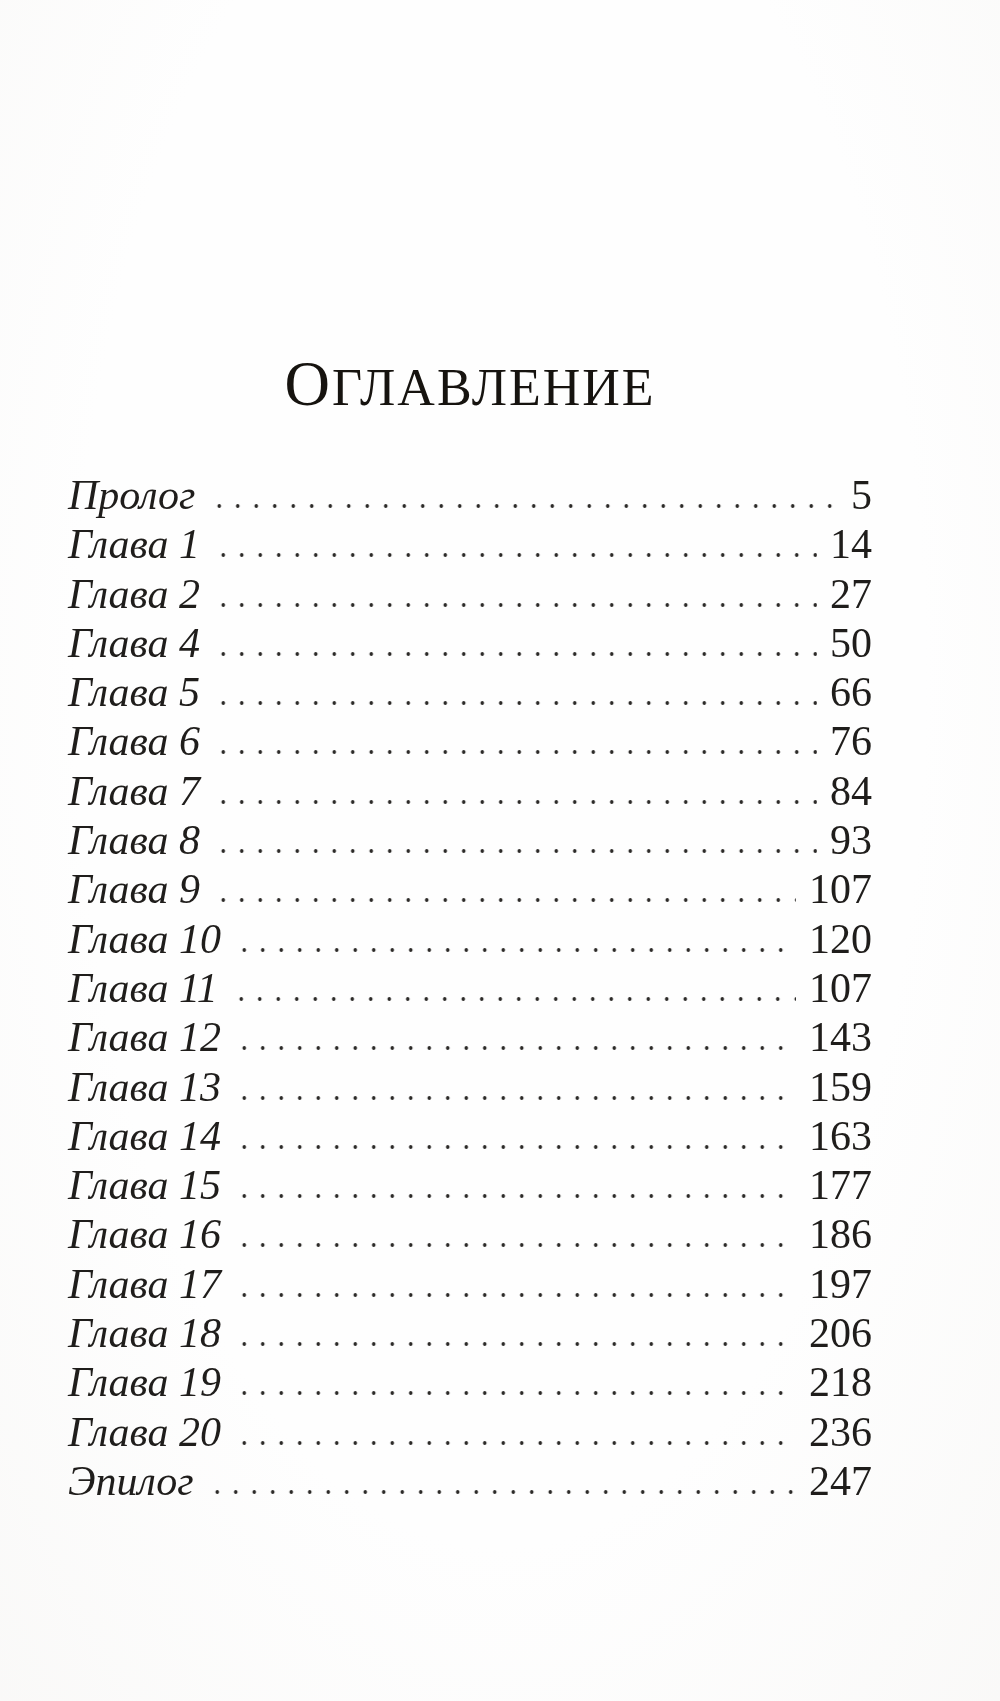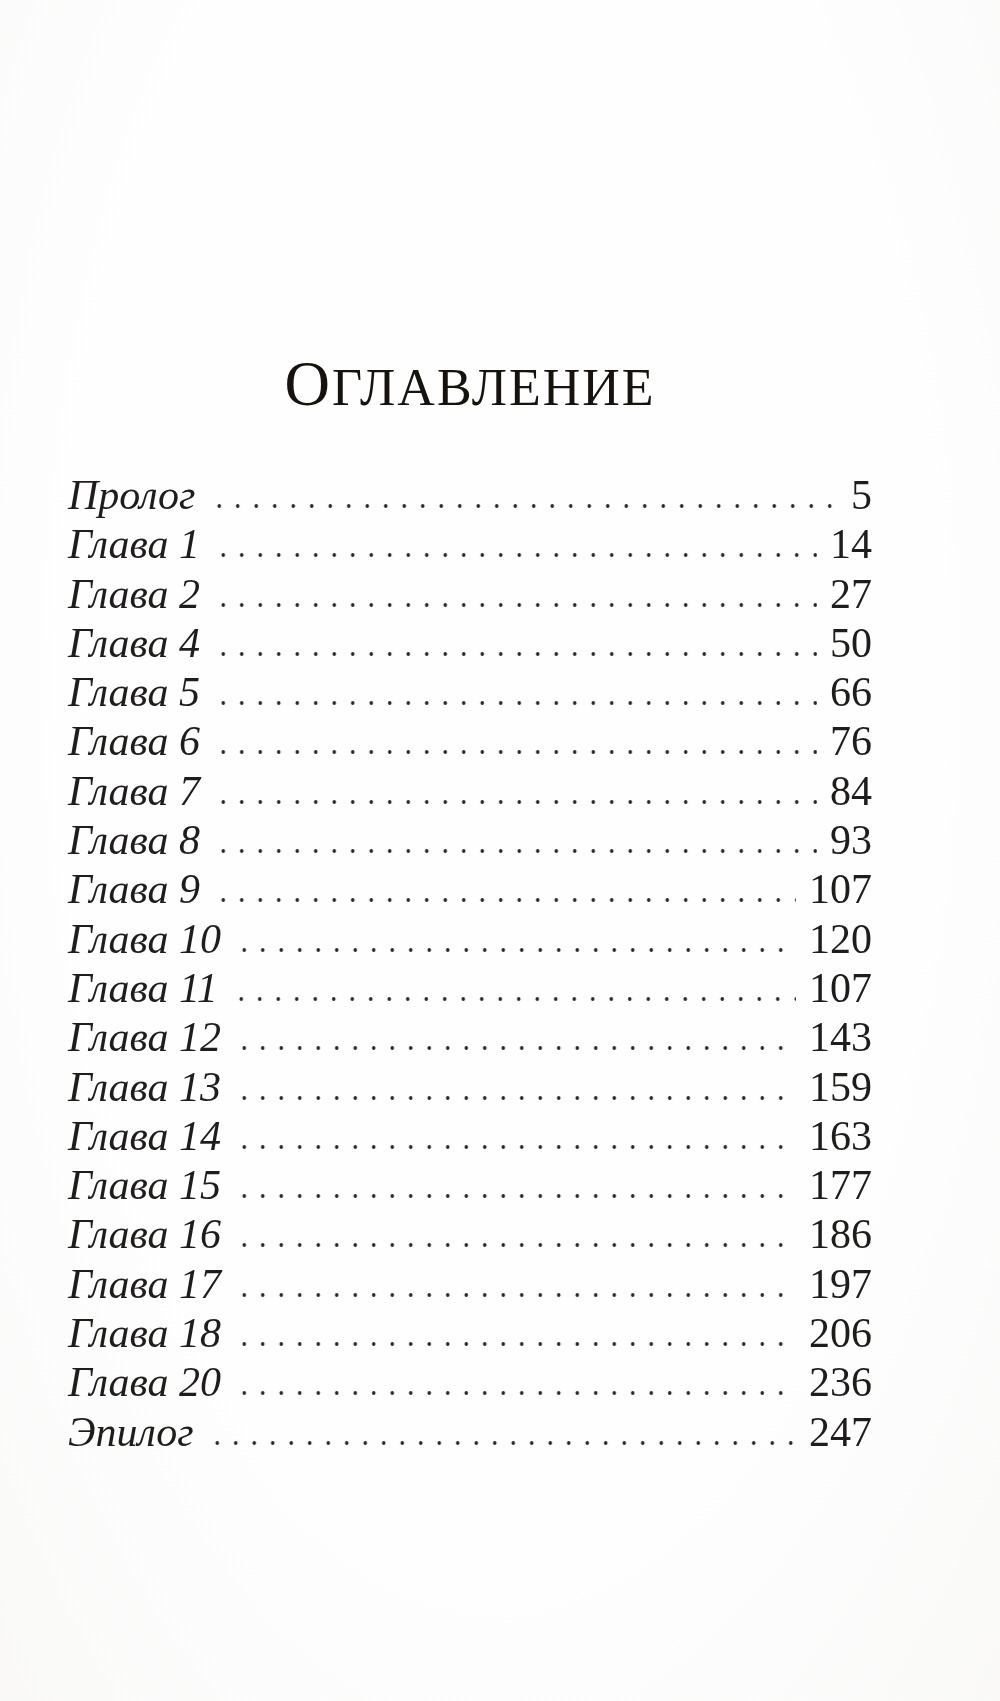--- a/index.html
+++ b/index.html
@@ -186,20 +186,25 @@
     <span class="leader"></span>
     <span class="pagenum">197</span>
   </div>
 
   <div class="row">
     <span class="label">Глава 18</span>
     <span class="leader"></span>
     <span class="pagenum">206</span>
   </div>
 
+  <div class="row">
+    <span class="label">Глава 19</span>
+    <span class="leader"></span>
+    <span class="pagenum">218</span>
+  </div>
 
   <div class="row">
     <span class="label">Глава 20</span>
     <span class="leader"></span>
     <span class="pagenum">236</span>
   </div>
 
   <div class="row">
     <span class="label">Эпилог</span>
     <span class="leader"></span>

